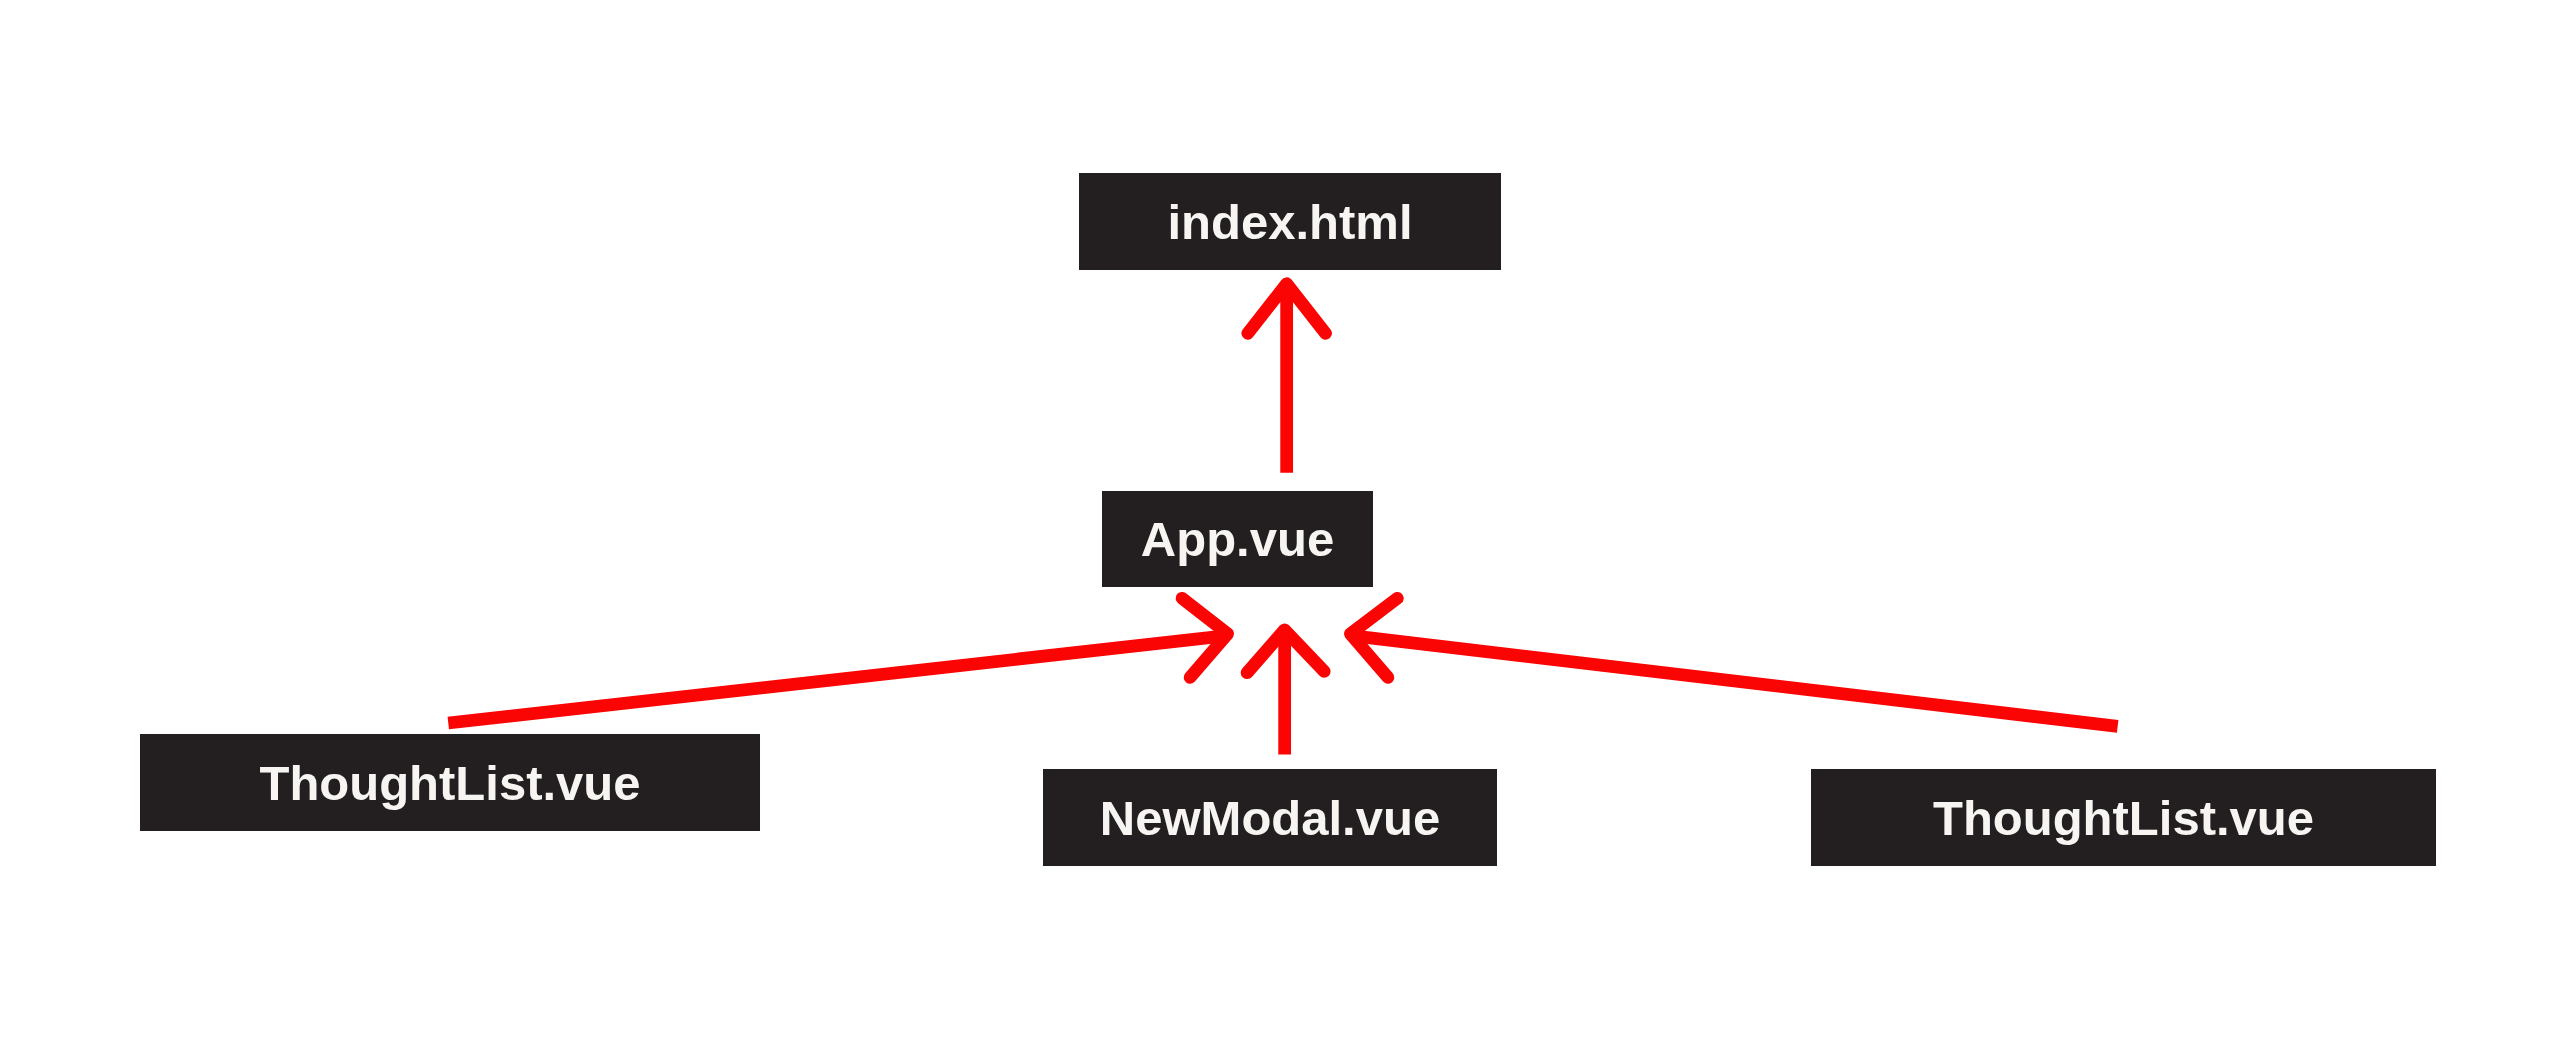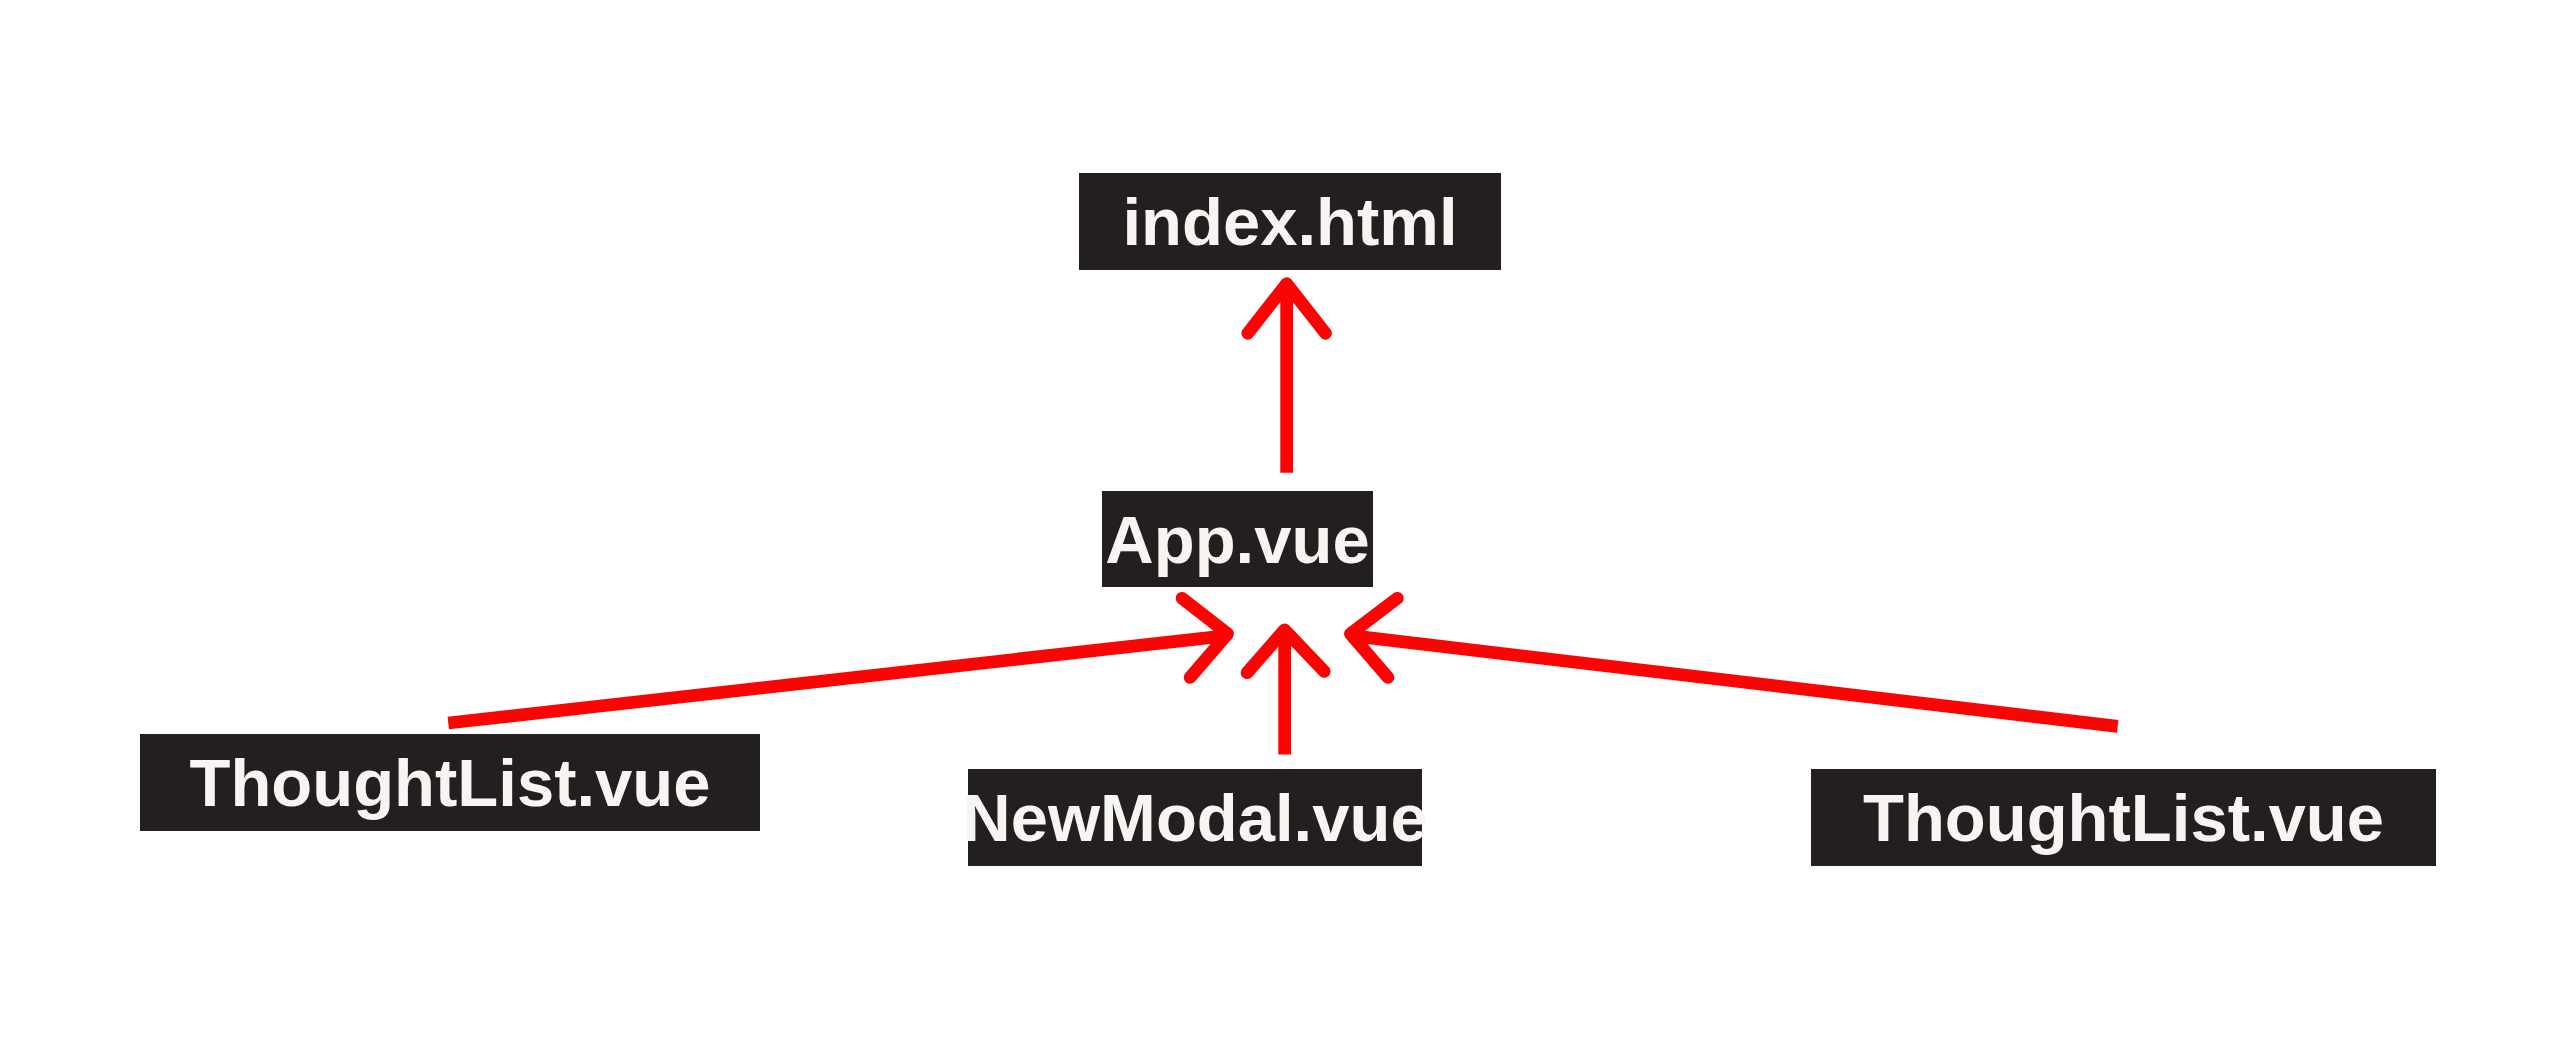--- a/index.html
+++ b/index.html
@@ -38,21 +38,21 @@
     fill: none;
   }
   .node {
     position: absolute;
     background: var(--node-bg);
     color: var(--node-text);
     display: flex;
     align-items: center;
     justify-content: center;
     font-weight: bold;
-    font-size: 67px;
+    font-size: 49px;
     letter-spacing: 0px;
     white-space: nowrap;
     box-sizing: border-box;
   }
 </style>
 </head>
 <body>
 
 <div class="canvas">
 
@@ -84,21 +84,21 @@
   </div>
 
   <div class="node" style="left:1102px; top:491px; width:271px; height:96px;text-align:center;">
     <span>App.vue</span>
   </div>
 
   <div class="node" style="left:140px; top:734px; width:620px; height:97px;">
     <span>ThoughtList.vue</span>
   </div>
 
-  <div class="node" style="left:968px; top:769px; width:454px; height:97px;">
+  <div class="node" style="left:1043px; top:769px; width:454px; height:97px;">
     <span>NewModal.vue</span>
   </div>
 
   <div class="node" style="left:1811px; top:769px; width:625px; height:97px;">
     <span>ThoughtList.vue</span>
   </div>
 
 </div>
 
 

